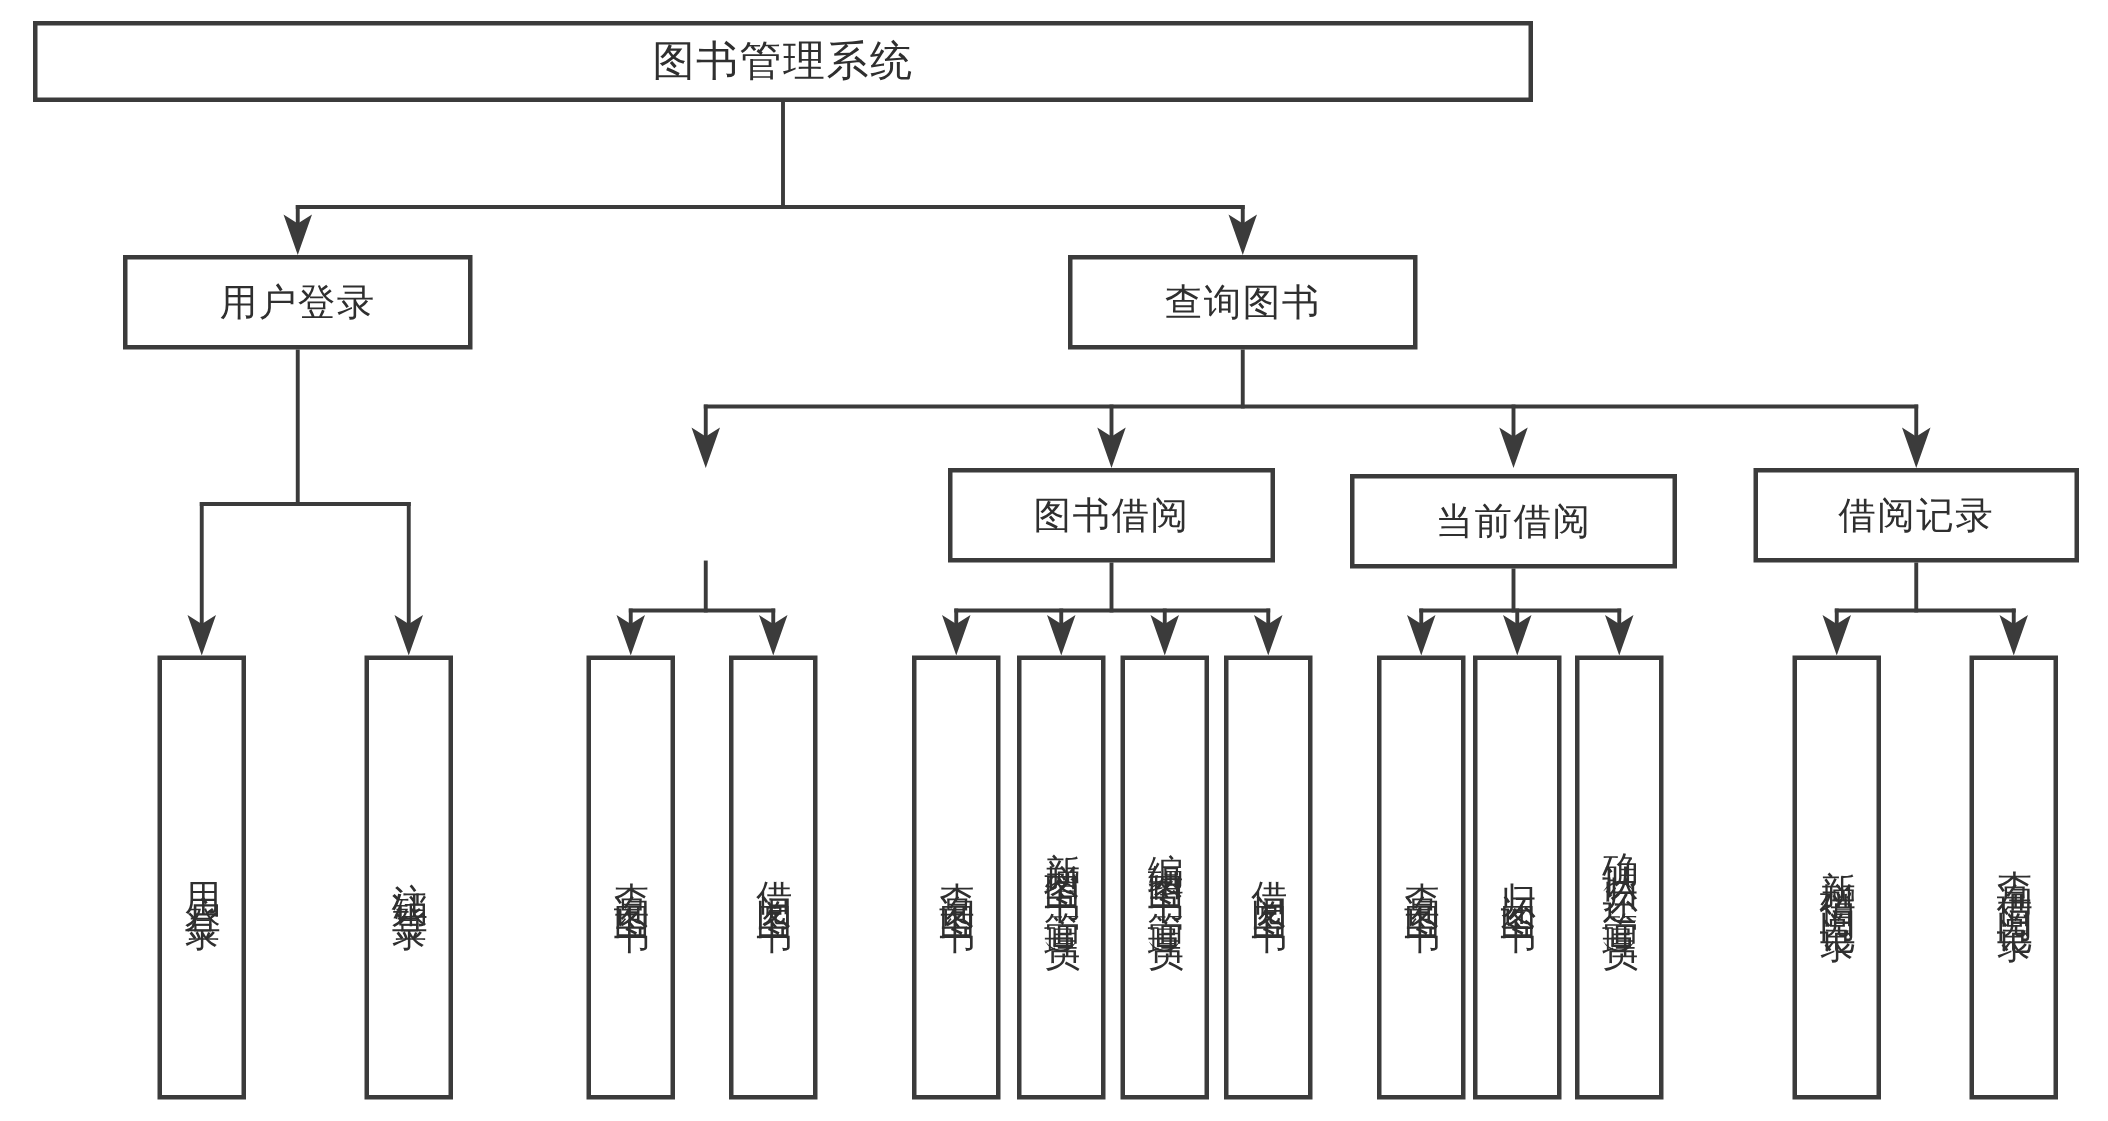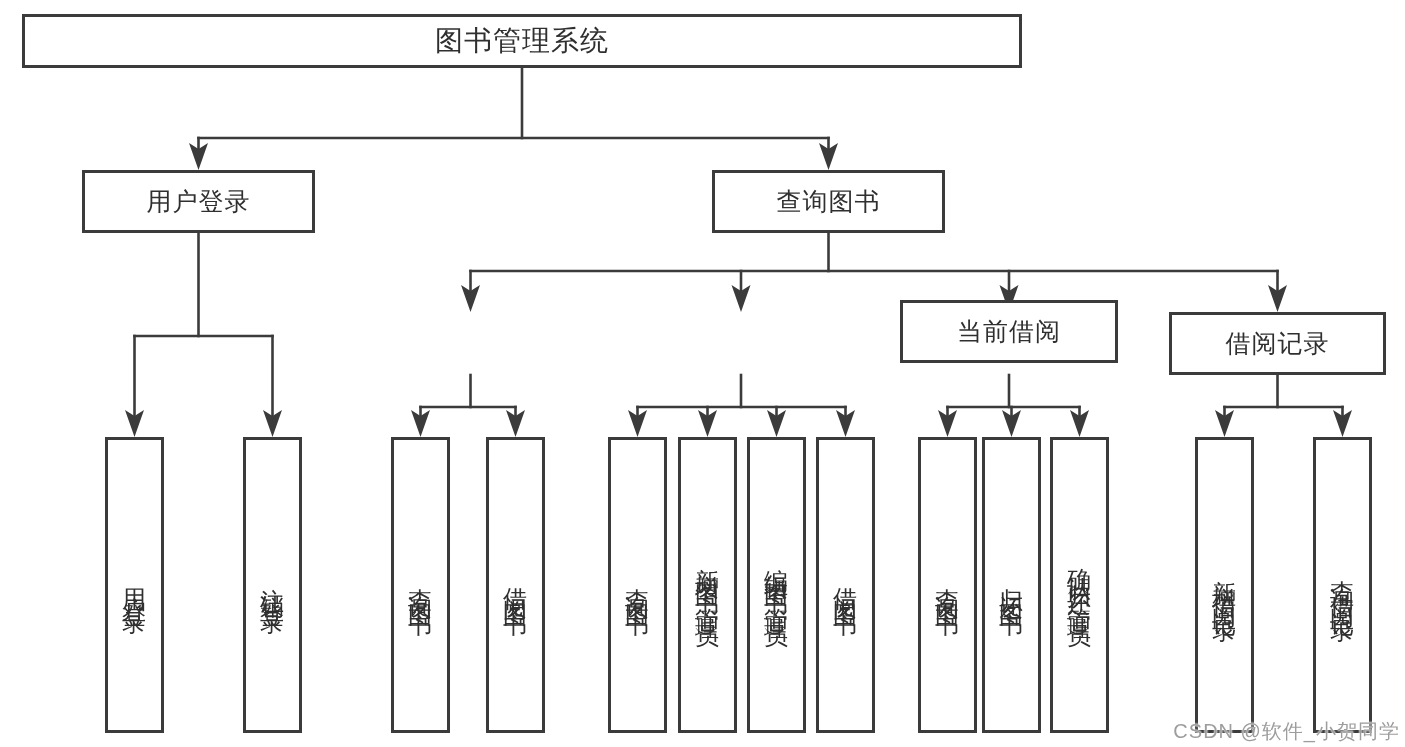--- a/index.html
+++ b/index.html
@@ -126,21 +126,24 @@
     <span class="hlabel">图书管理系统</span>
   </div>
 
   <div class="node" style="left:82px;top:170px;width:233px;height:63px">
     <span class="hlabel">用户登录</span>
   </div>
   <div class="node" style="left:712px;top:170px;width:233px;height:63px">
     <span class="hlabel">查询图书</span>
   </div>
 
-  <div class="node" style="left:900px;top:300px;width:218px;height:63px">
+  <div class="node" style="left:632px;top:312px;width:218px;height:63px">
+    <span class="hlabel">图书借阅</span>
+  </div>
+  <div class="node" style="left:900px;top:316px;width:218px;height:63px">
     <span class="hlabel">当前借阅</span>
   </div>
   <div class="node" style="left:1169px;top:312px;width:217px;height:63px">
     <span class="hlabel">借阅记录</span>
   </div>
 
   <div class="node" style="left:105px;top:437px;width:59px;height:296px">
     <div class="vlabel">用户登录</div>
   </div>
   <div class="node" style="left:243px;top:437px;width:59px;height:296px">
@@ -177,14 +180,13 @@
     <div class="vlabel">确认归还（管理员）</div>
   </div>
 
   <div class="node" style="left:1195px;top:437px;width:59px;height:296px">
     <div class="vlabel">新增借阅记录</div>
   </div>
   <div class="node" style="left:1313px;top:437px;width:59px;height:296px">
     <div class="vlabel">查询借阅记录</div>
   </div>
 
-  <div class="watermark">CSDN @软件_小贺同学</div>
 </div>
 
 </body></html>

